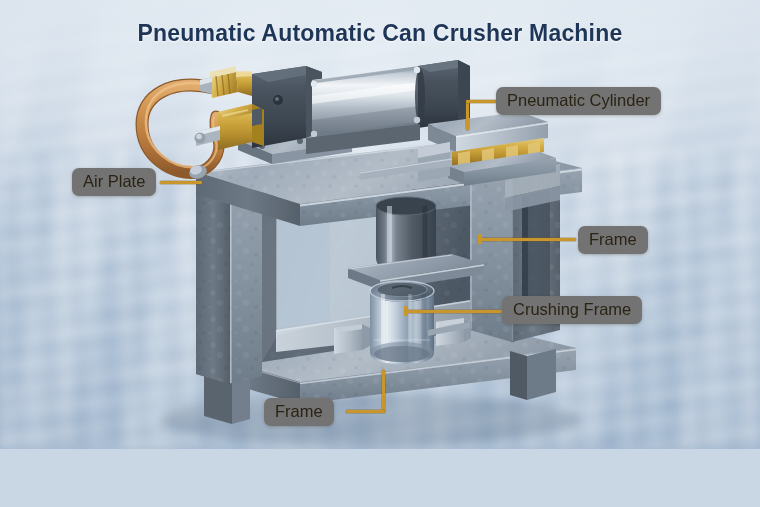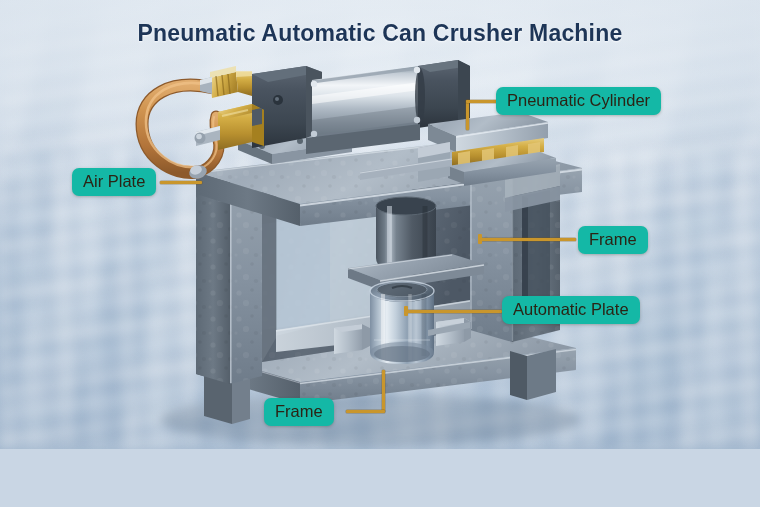--- a/index.html
+++ b/index.html
@@ -36,21 +36,21 @@
     background:linear-gradient(180deg,rgba(247,251,254,.92),rgba(247,251,254,0));}
   .bg-vig{position:absolute;inset:0;
     background:radial-gradient(ellipse 78% 72% at 50% 46%, rgba(255,255,255,.18), rgba(110,140,175,.22) 100%);}
 
   
   .title{position:absolute;left:0;right:0;top:20px;text-align:center;
     font-size:23px;font-weight:bold;color:#1d3557;letter-spacing:.2px;
     text-shadow:0 1px 2px rgba(255,255,255,.85);}
 
   
-  .label{position:absolute;background:#14b8a6;
+  .label{position:absolute;background:#737373;
     border-radius:7px;padding:4px 11px 5px 11px;
     font-size:16.5px;color:#2b2415;white-space:nowrap;
     box-shadow:0 1px 3px rgba(60,60,40,.30);}
   .lead{position:absolute;background:#c9962c;
     box-shadow:0 0 0 .5px rgba(120,85,15,.5);}
   .lead.h{height:3px;border-radius:1px;}
   .lead.v{width:3px;border-radius:1px;}
   .tick{position:absolute;background:#c9962c;width:4px;height:10px;border-radius:1px;}
 
   
@@ -445,21 +445,21 @@
 
   <div class="lead h" style="left:480px;top:238px;width:96px;"></div>
   <div class="tick" style="left:478px;top:234px;"></div>
   <div class="label" style="left:578px;top:226px;">
     <span>Frame</span>
   </div>
 
   <div class="lead h" style="left:406px;top:310px;width:96px;"></div>
   <div class="tick" style="left:404px;top:306px;"></div>
   <div class="label" style="left:502px;top:296px;">
-    <span>Automatic Plate</span>
+    <span>Crushing Frame</span>
   </div>
 
   <div class="lead v" style="left:382px;top:370px;height:42px;"></div>
   <div class="lead h" style="left:346px;top:410px;width:39px;"></div>
   <div class="label" style="left:264px;top:398px;">
     <span>Frame</span>
   </div>
 
 </div>
 

